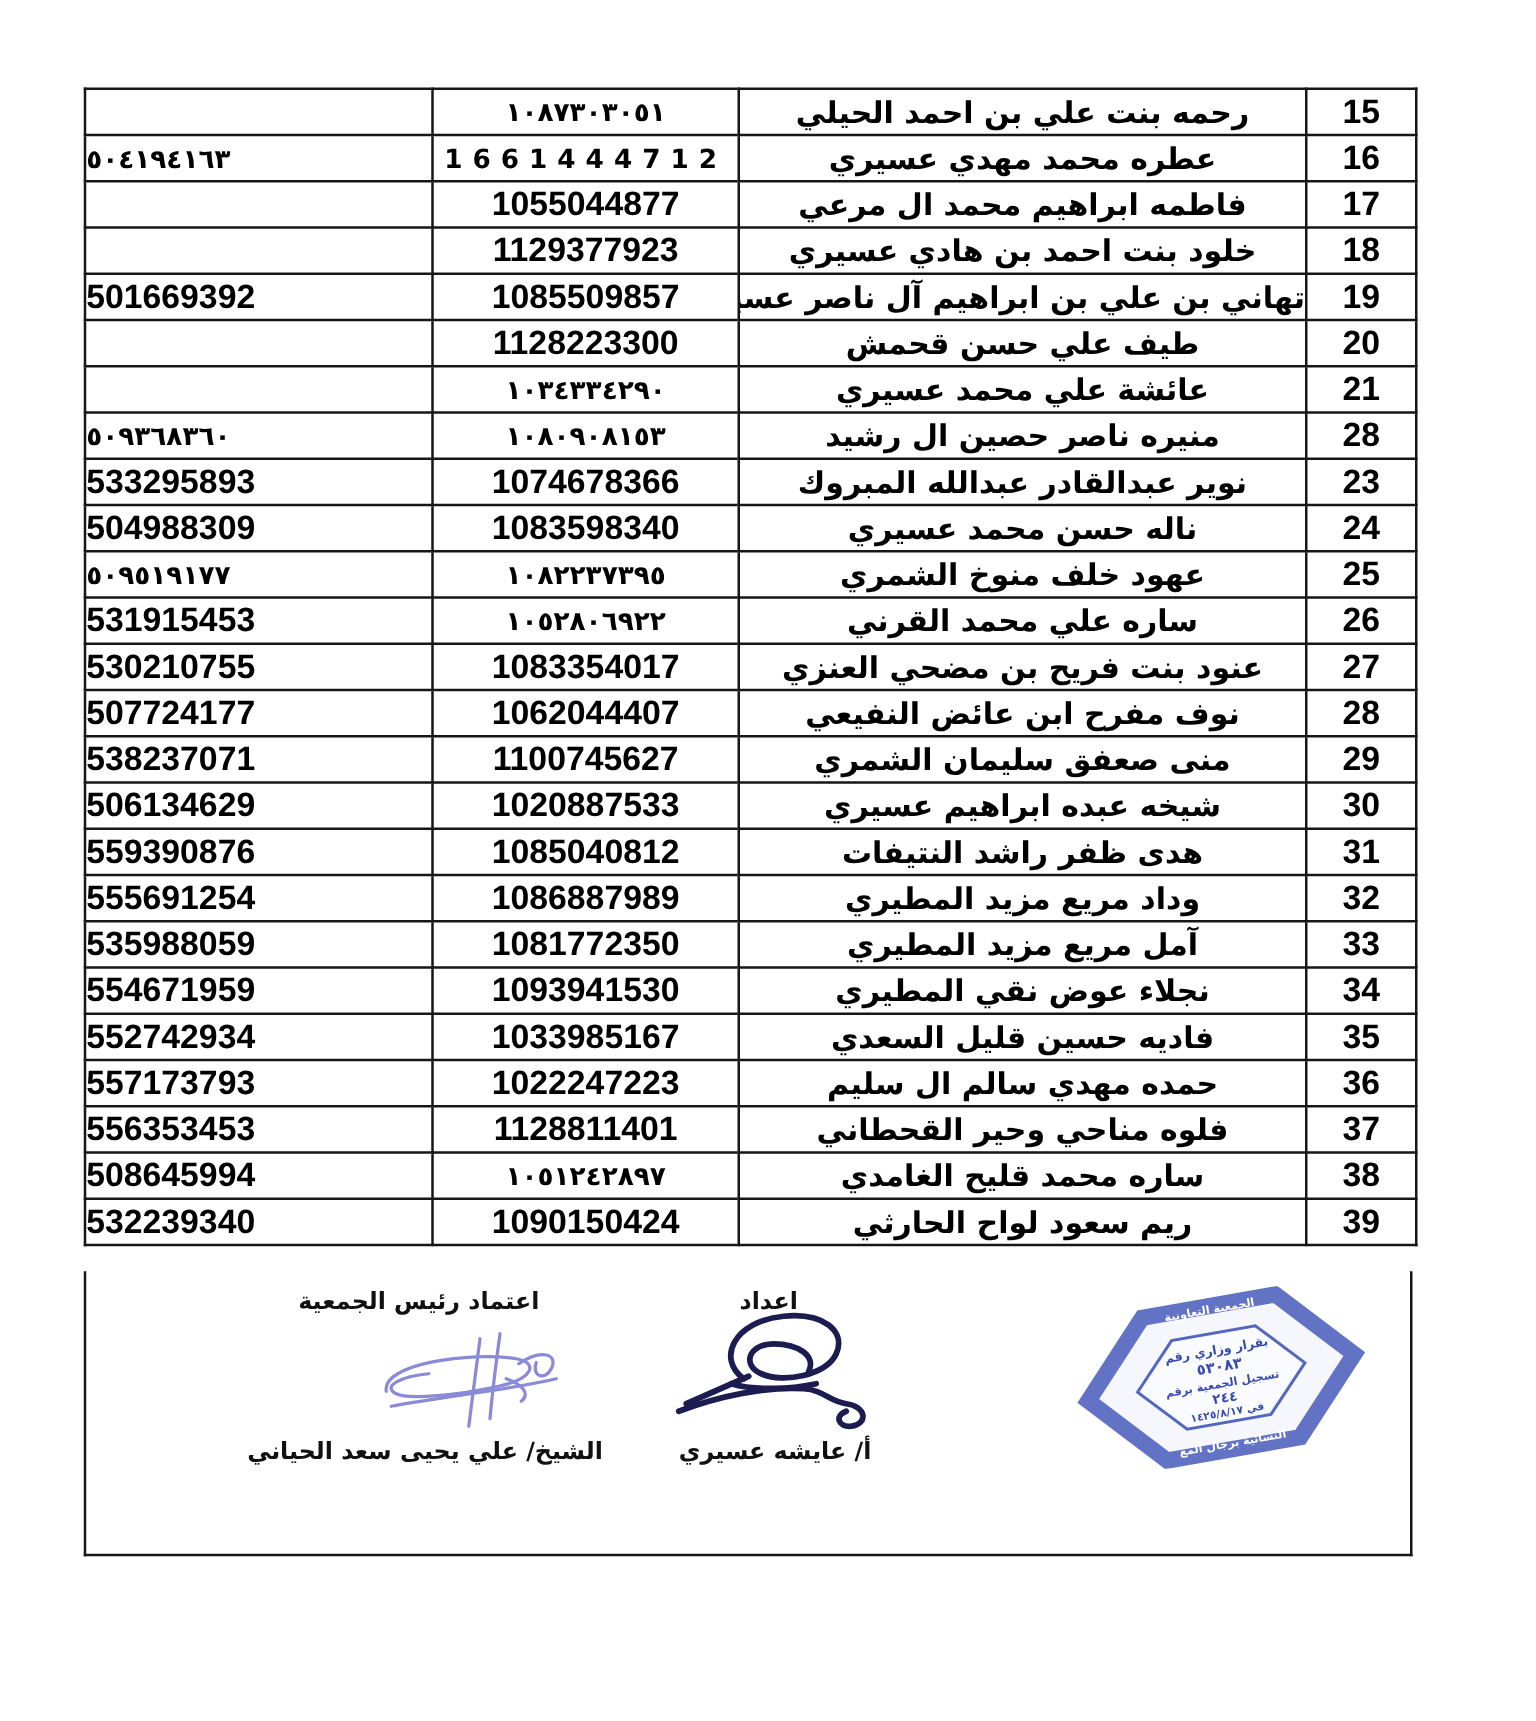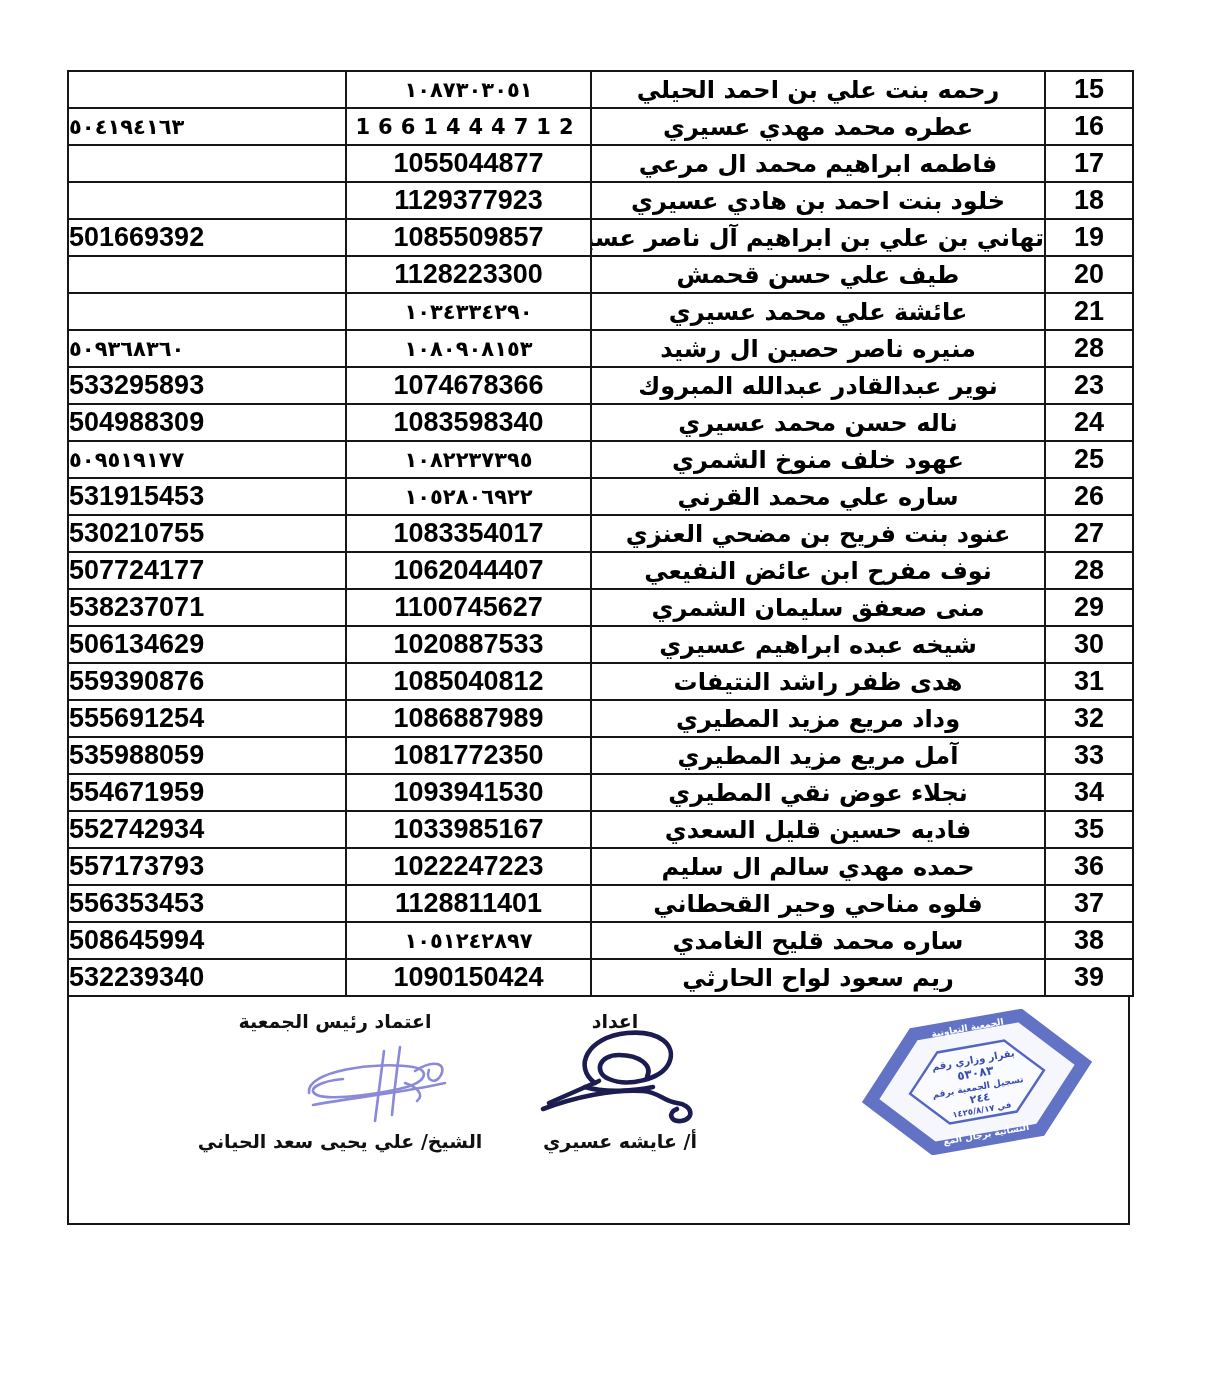--- a/index.html
+++ b/index.html
@@ -12,21 +12,21 @@
   td.c-num{width:86px;text-align:center;font-weight:bold;font-size:27px;
            font-family:"Liberation Sans",sans-serif;}
   td.c-name{width:452px;text-align:center;padding-right:5px;font-weight:bold;font-size:24px;
             font-family:"DejaVu Sans",sans-serif;}
   td.c-id{width:243px;text-align:center;font-weight:bold;font-size:27px;
           font-family:"Liberation Sans",sans-serif;}
   td.c-ph{width:276px;text-align:left;font-weight:bold;font-size:27px;
           font-family:"Liberation Sans",sans-serif;}
   td.ar{font-family:"DejaVu Sans",sans-serif;font-size:21px;letter-spacing:8px;font-weight:bold;}
   .footerbox{position:relative;border:2px solid #161616;border-top:none;height:226px;
-             background:#ffffff;}
+             background:#ffffff;margin-top:20px;}
   .flabel{position:absolute;font-weight:bold;font-size:19px;color:#111;text-align:center;
           transform:translateX(-50%);white-space:nowrap;}
   .fname{position:absolute;font-weight:bold;font-size:19px;color:#111;text-align:center;
          transform:translateX(-50%);white-space:nowrap;}
   .sig{position:absolute;}
   .stamp{position:absolute;left:790px;top:12px;width:236px;height:146px;}
 </style>
 </head>
 <body>
 

